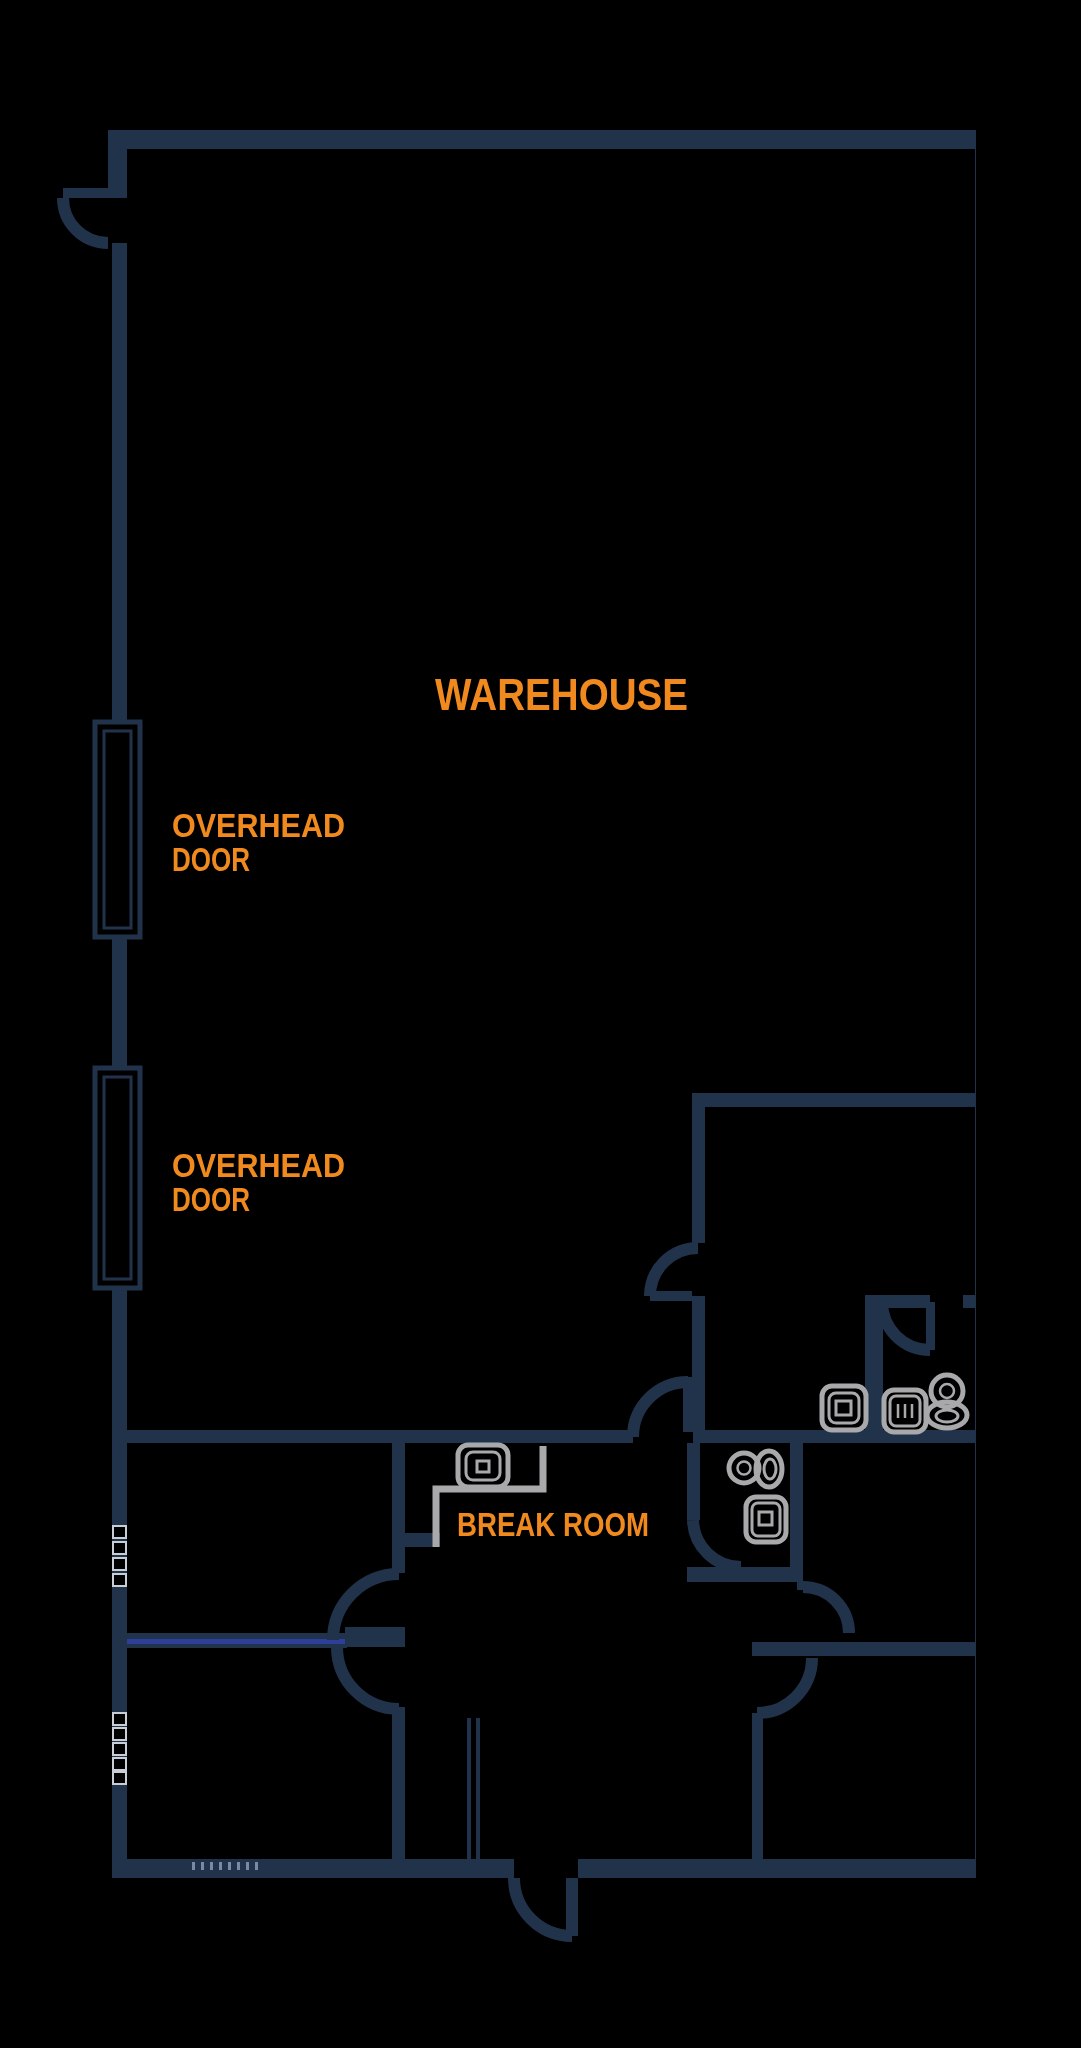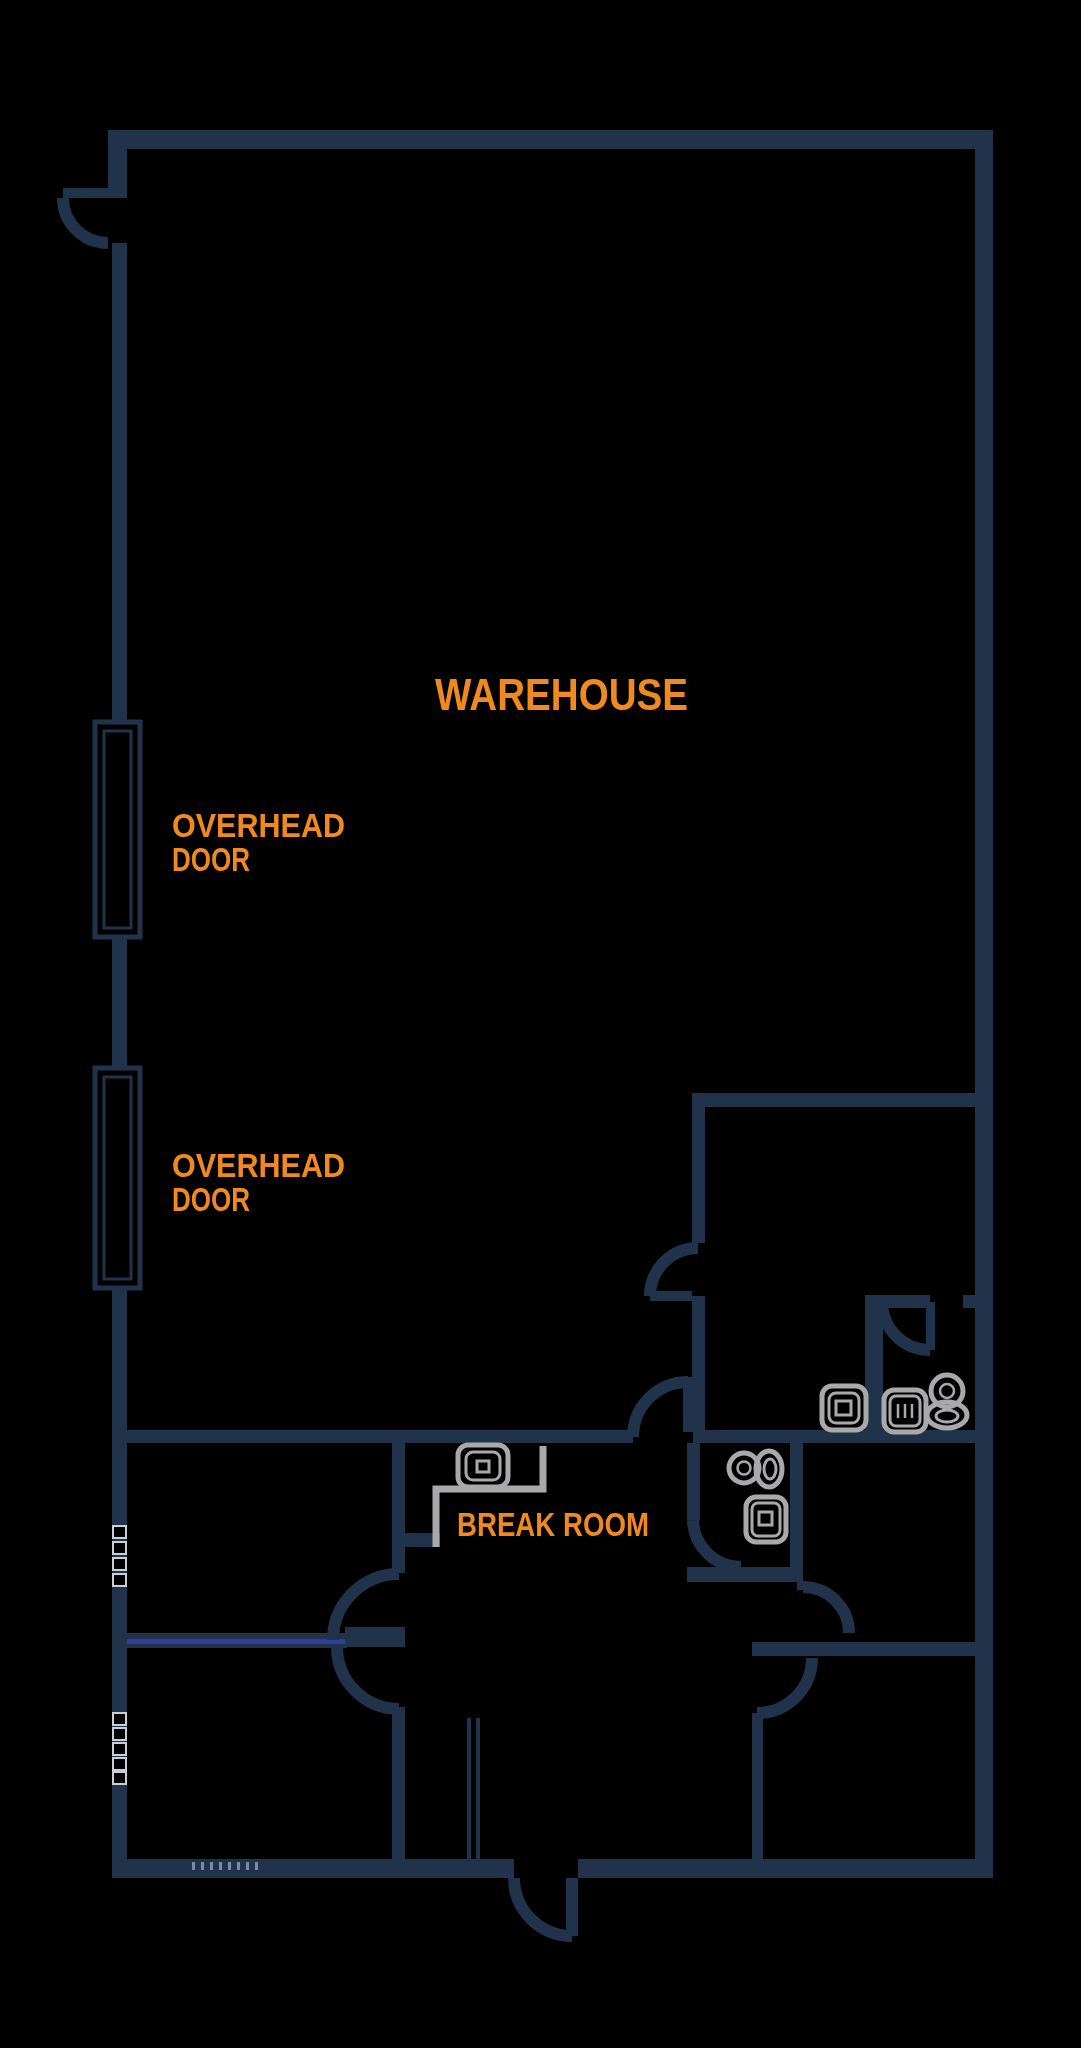--- a/index.html
+++ b/index.html
@@ -4,21 +4,21 @@
 <style>
   :root{
     --wall:#21334A;
     --label:#F18A1E;
     --fixture:#A9A9AC;
     --accent:#2E3F9B;
     --bg:#000000;
     --win:#C8CDD6;
   }
   html,body{margin:0;padding:0;background:var(--bg);}
-  .stage{width:1081px;height:2048px;position:relative;background:var(--bg);overflow:hidden;}
+  .stage{width:976px;height:2048px;position:relative;background:var(--bg);overflow:hidden;}
   svg{display:block;}
   .wall{fill:var(--wall);}
   .arc{stroke:var(--wall);stroke-width:12;fill:none;}
   .gray{stroke:var(--fixture);fill:none;}
   .lbl{fill:var(--label);font-family:"Liberation Sans","DejaVu Sans",sans-serif;font-weight:700;}
   .winrect{fill:var(--bg);stroke:var(--win);stroke-width:2;}
   .tick{fill:#8B99B5;opacity:.85;}
 </style>
 </head>
 <body>

